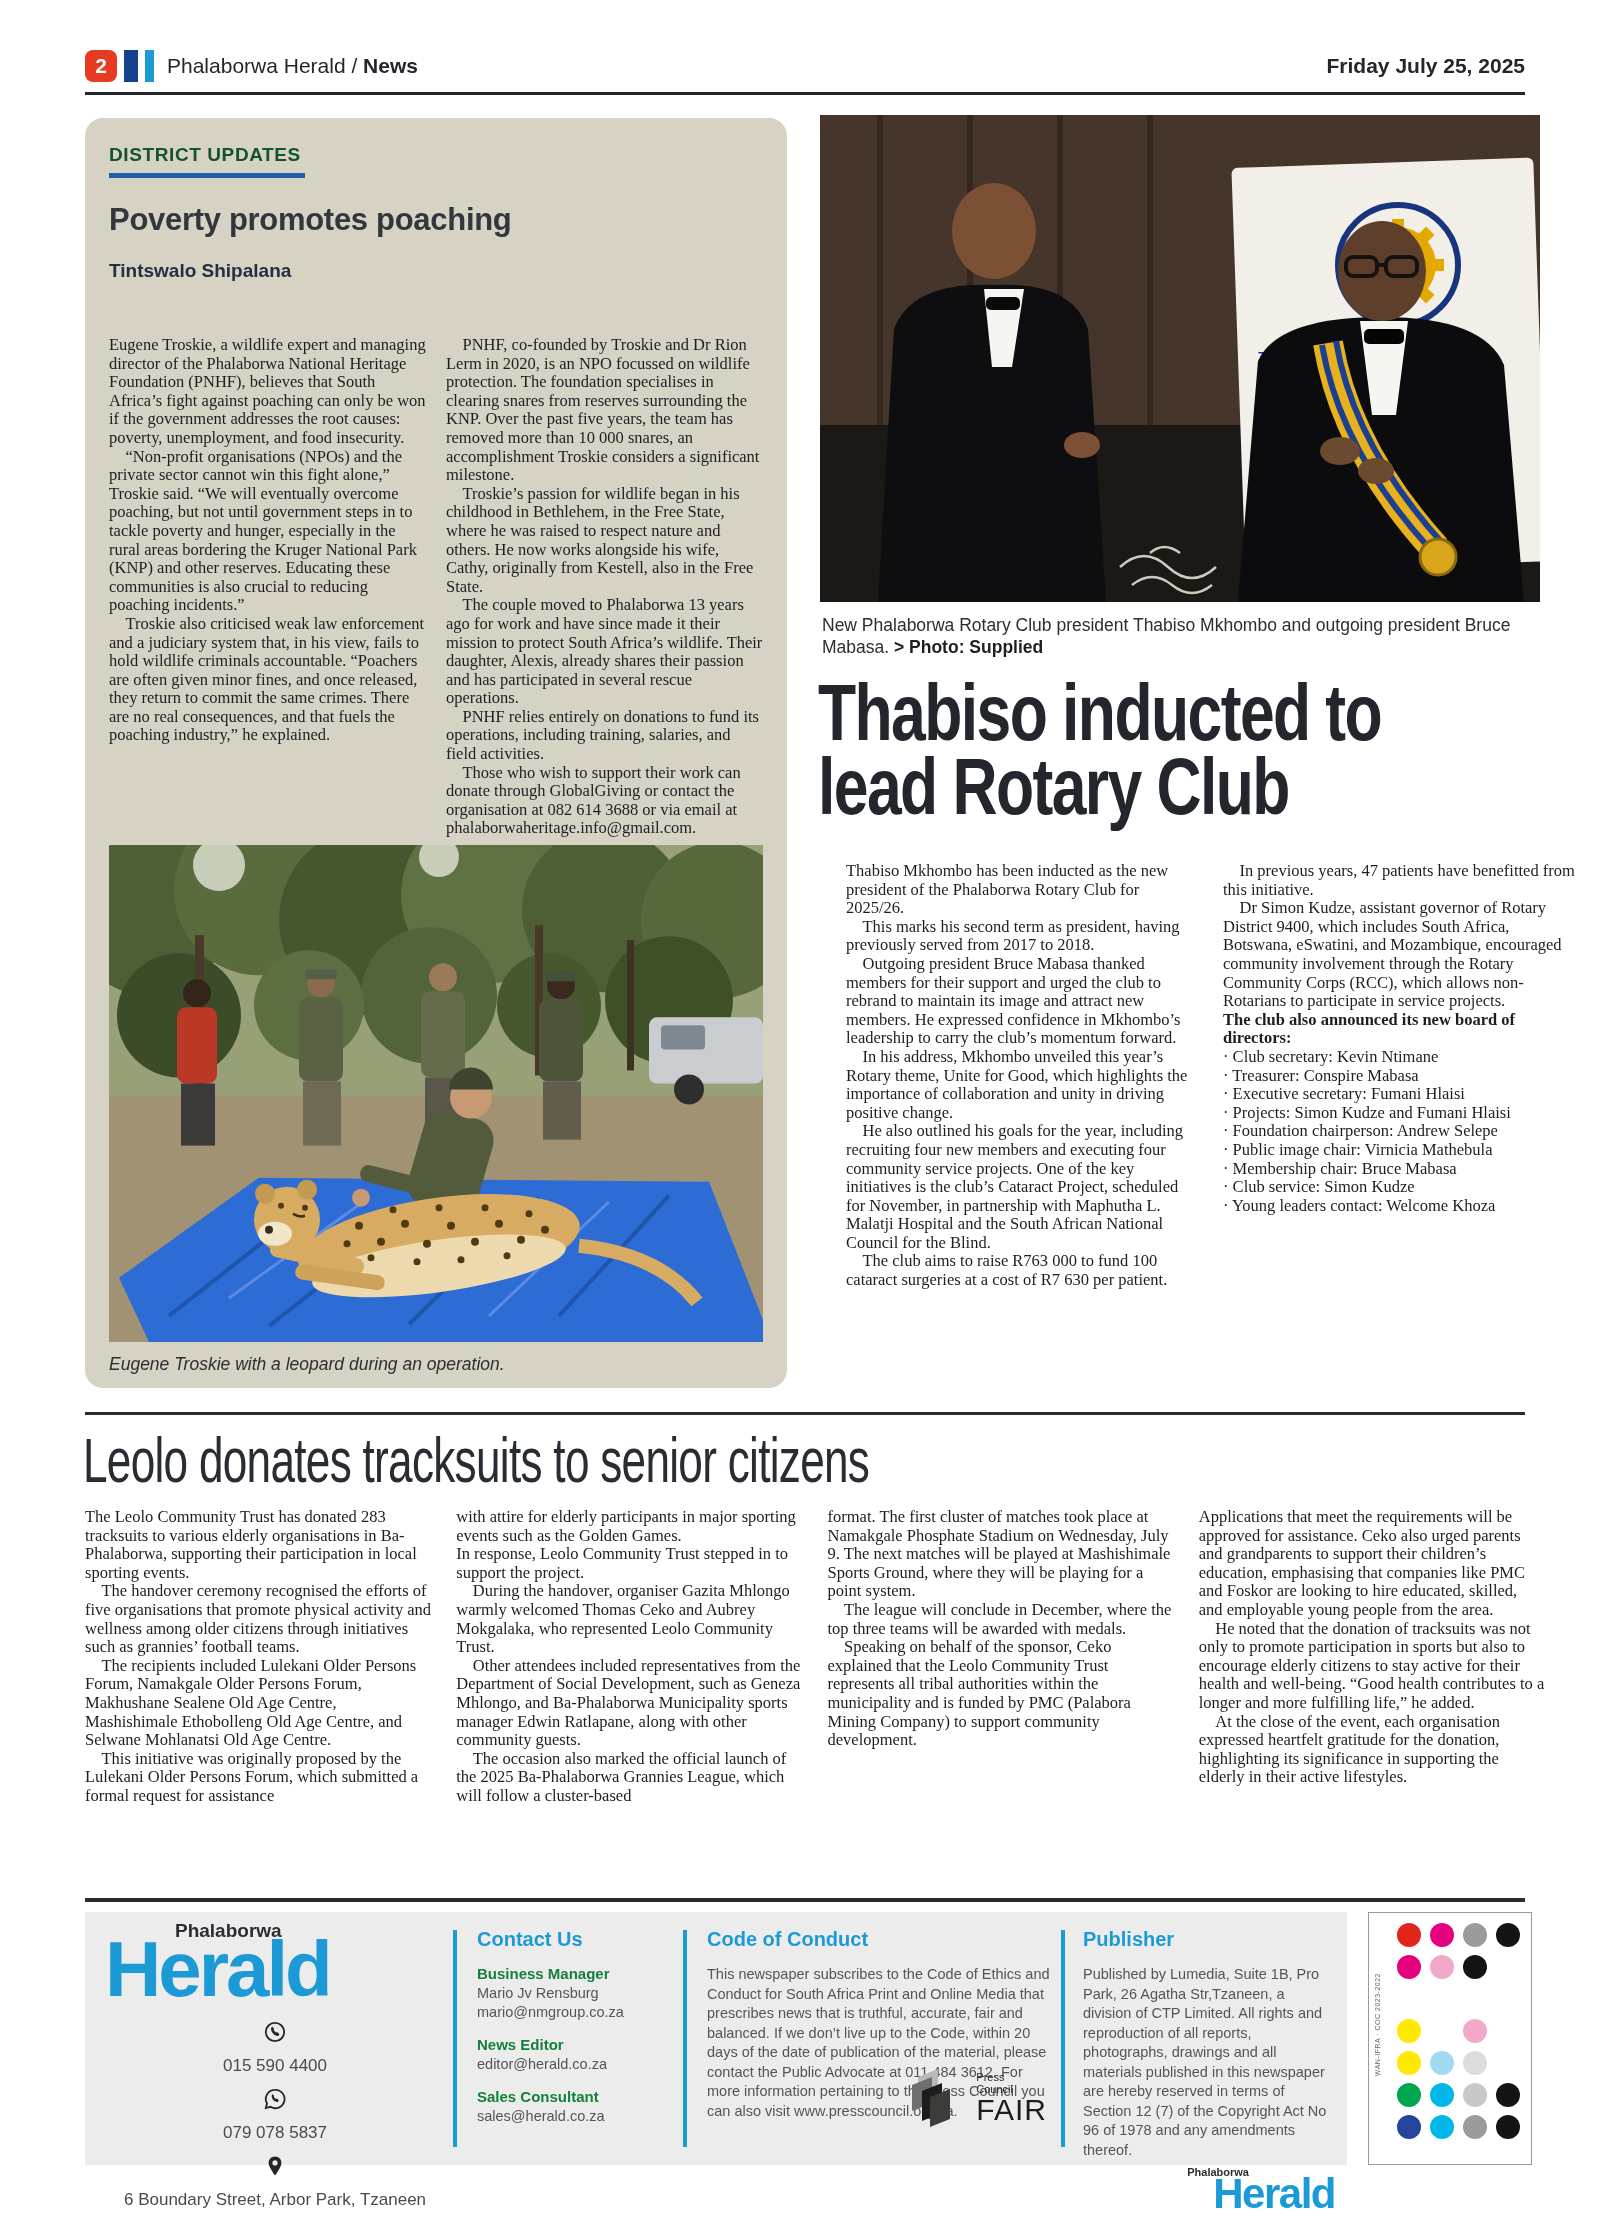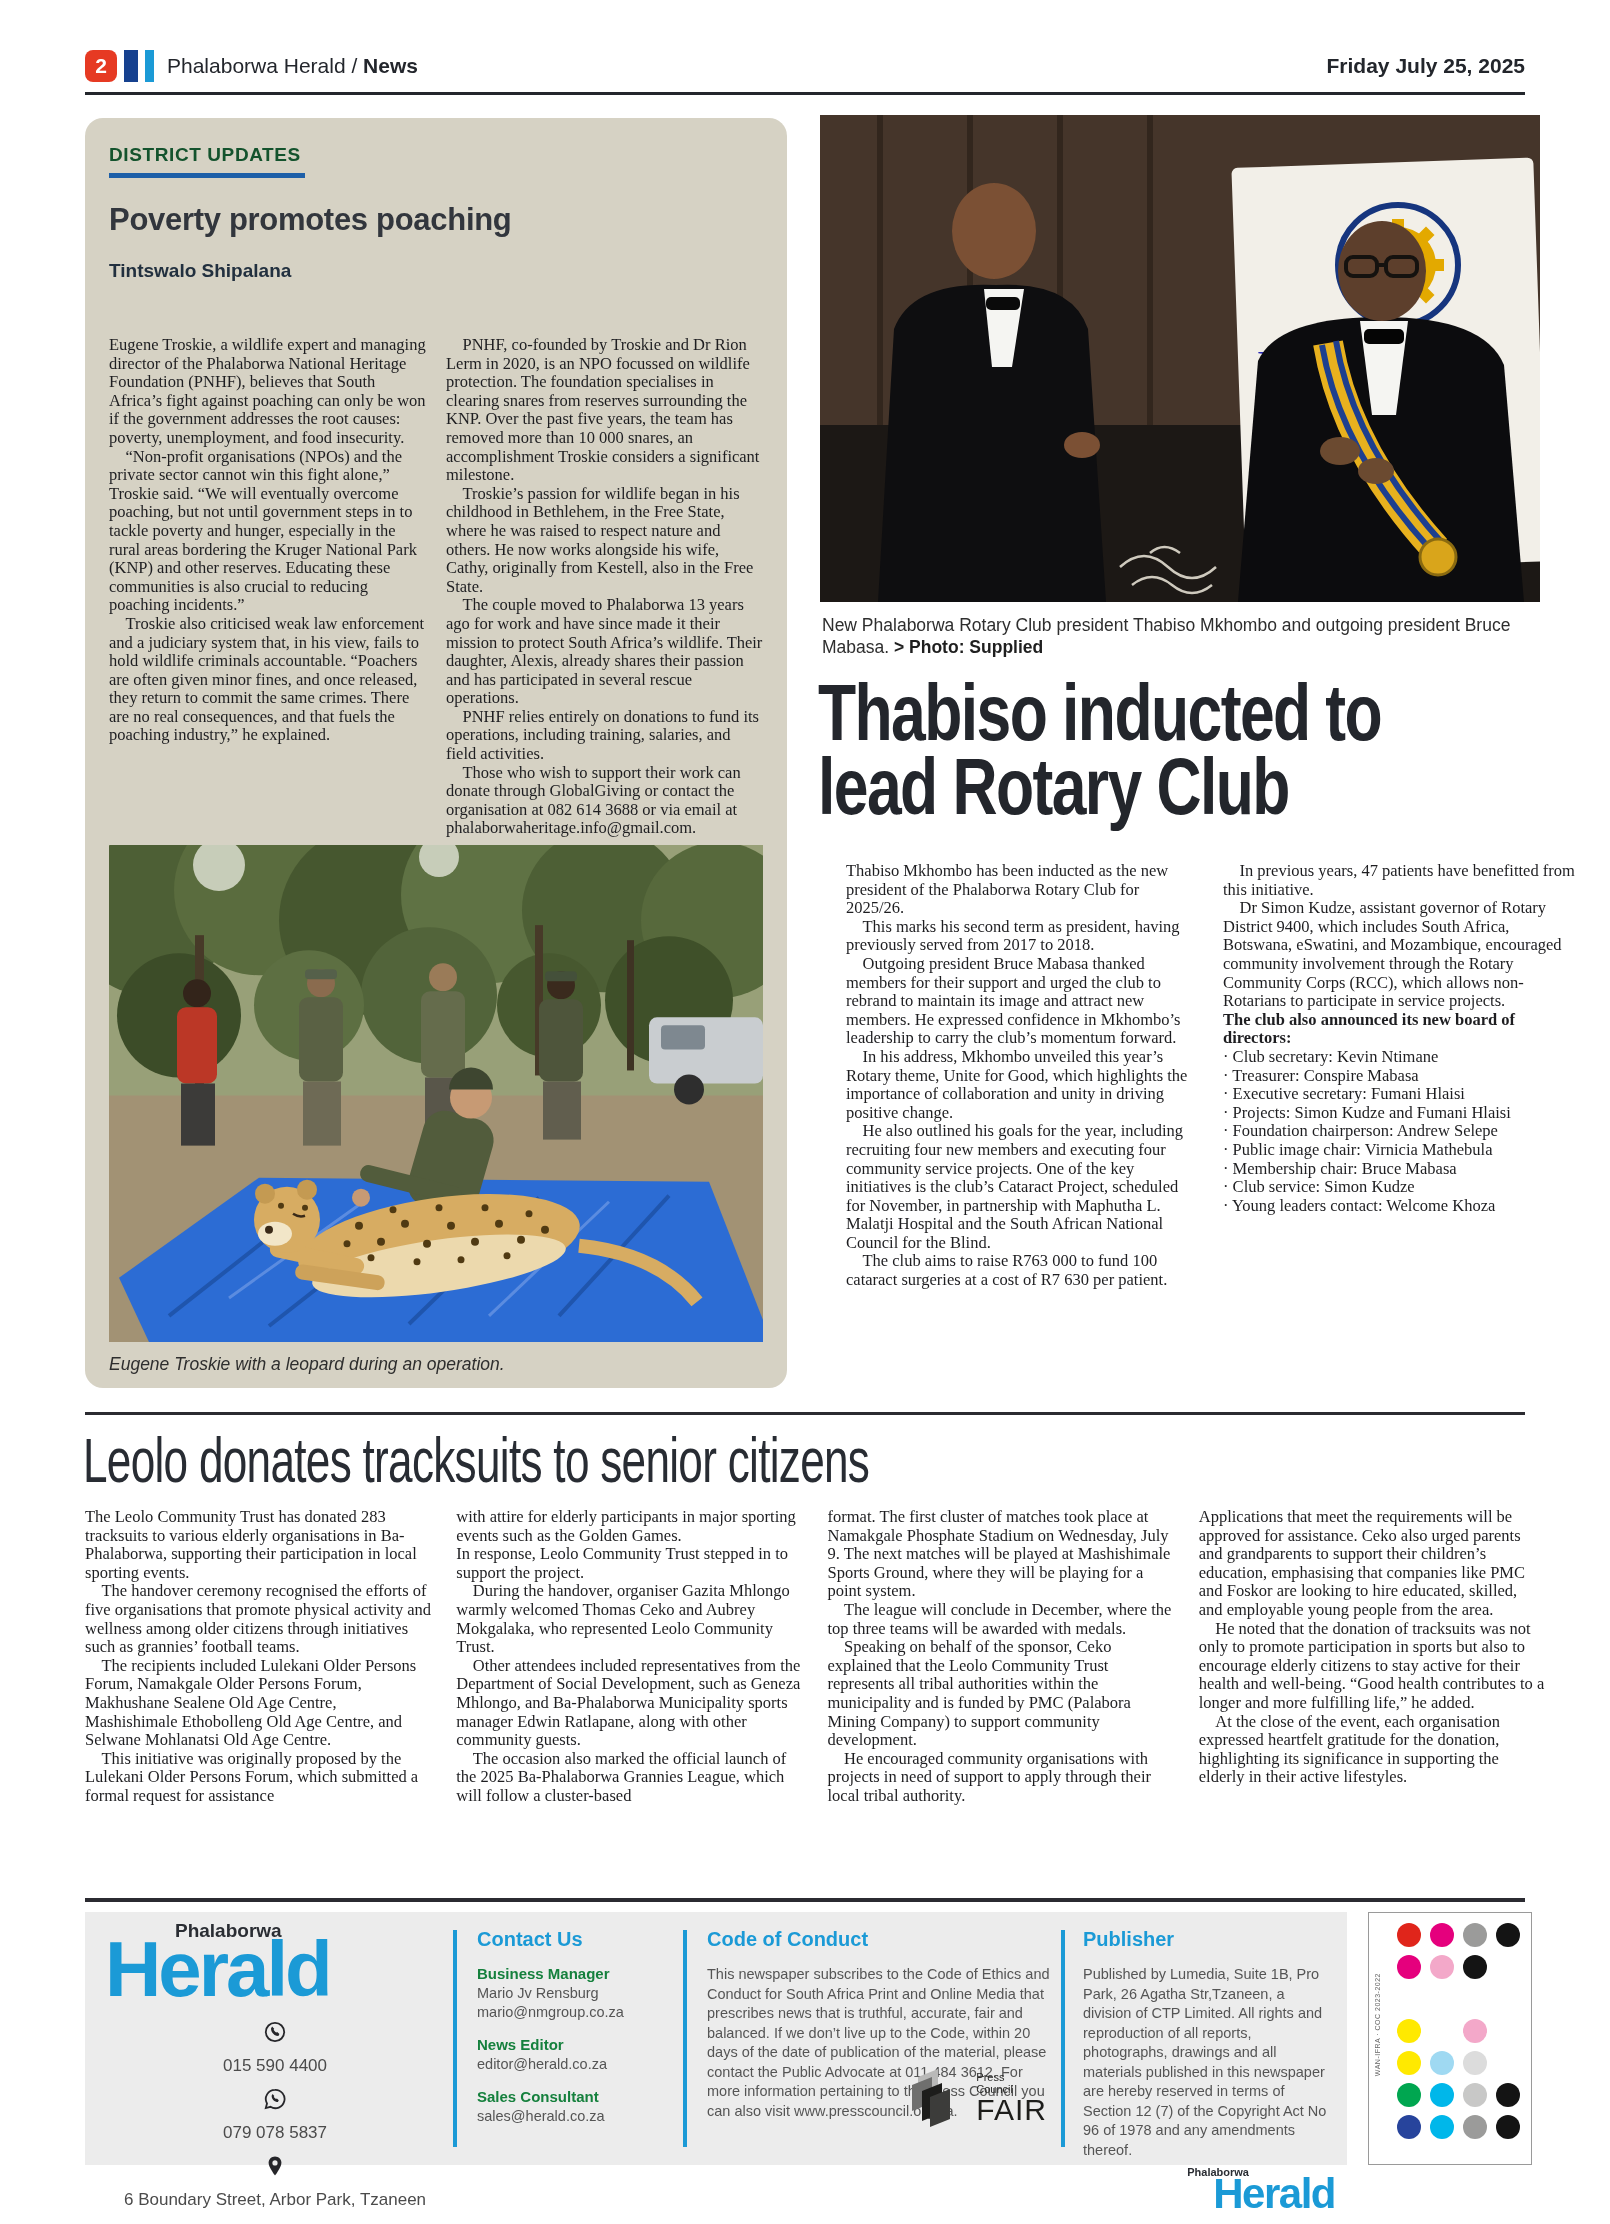--- a/index.html
+++ b/index.html
@@ -329,21 +329,20 @@
         <p>with attire for elderly participants in major sporting events such as the Golden Games.</p>
         <p>In response, Leolo Community Trust stepped in to support the project.</p>
         <p> During the handover, organiser Gazita Mhlongo warmly welcomed Thomas Ceko and Aubrey Mokgalaka, who represented Leolo Community Trust.</p>
         <p> Other attendees included representatives from the Department of Social Development, such as Geneza Mhlongo, and Ba-Phalaborwa Municipality sports manager Edwin Ratlapane, along with other community guests.</p>
         <p> The occasion also marked the official launch of the 2025 Ba-Phalaborwa Grannies League, which will follow a cluster-based</p>
       </div>
     <div class="col">
         <p>format. The first cluster of matches took place at Namakgale Phosphate Stadium on Wednesday, July 9. The next matches will be played at Mashishimale Sports Ground, where they will be playing for a point system.</p>
         <p> The league will conclude in December, where the top three teams will be awarded with medals.</p>
         <p> Speaking on behalf of the sponsor, Ceko explained that the Leolo Community Trust represents all tribal authorities within the municipality and is funded by PMC (Palabora Mining Company) to support community development.</p>
-        <p> He encouraged community organisations with projects in need of support to apply through their local tribal authority.</p>
       </div>
     <div class="col">
         <p>Applications that meet the requirements will be approved for assistance. Ceko also urged parents and grandparents to support their children’s education, emphasising that companies like PMC and Foskor are looking to hire educated, skilled, and employable young people from the area.</p>
         <p> He noted that the donation of tracksuits was not only to promote participation in sports but also to encourage elderly citizens to stay active for their health and well-being. “Good health contributes to a longer and more fulfilling life,” he added.</p>
         <p> At the close of the event, each organisation expressed heartfelt gratitude for the donation, highlighting its significance in supporting the elderly in their active lifestyles.</p>
       </div>
   </div>
   <div class="rule rule-2"></div>
 
   <div class="footer">

